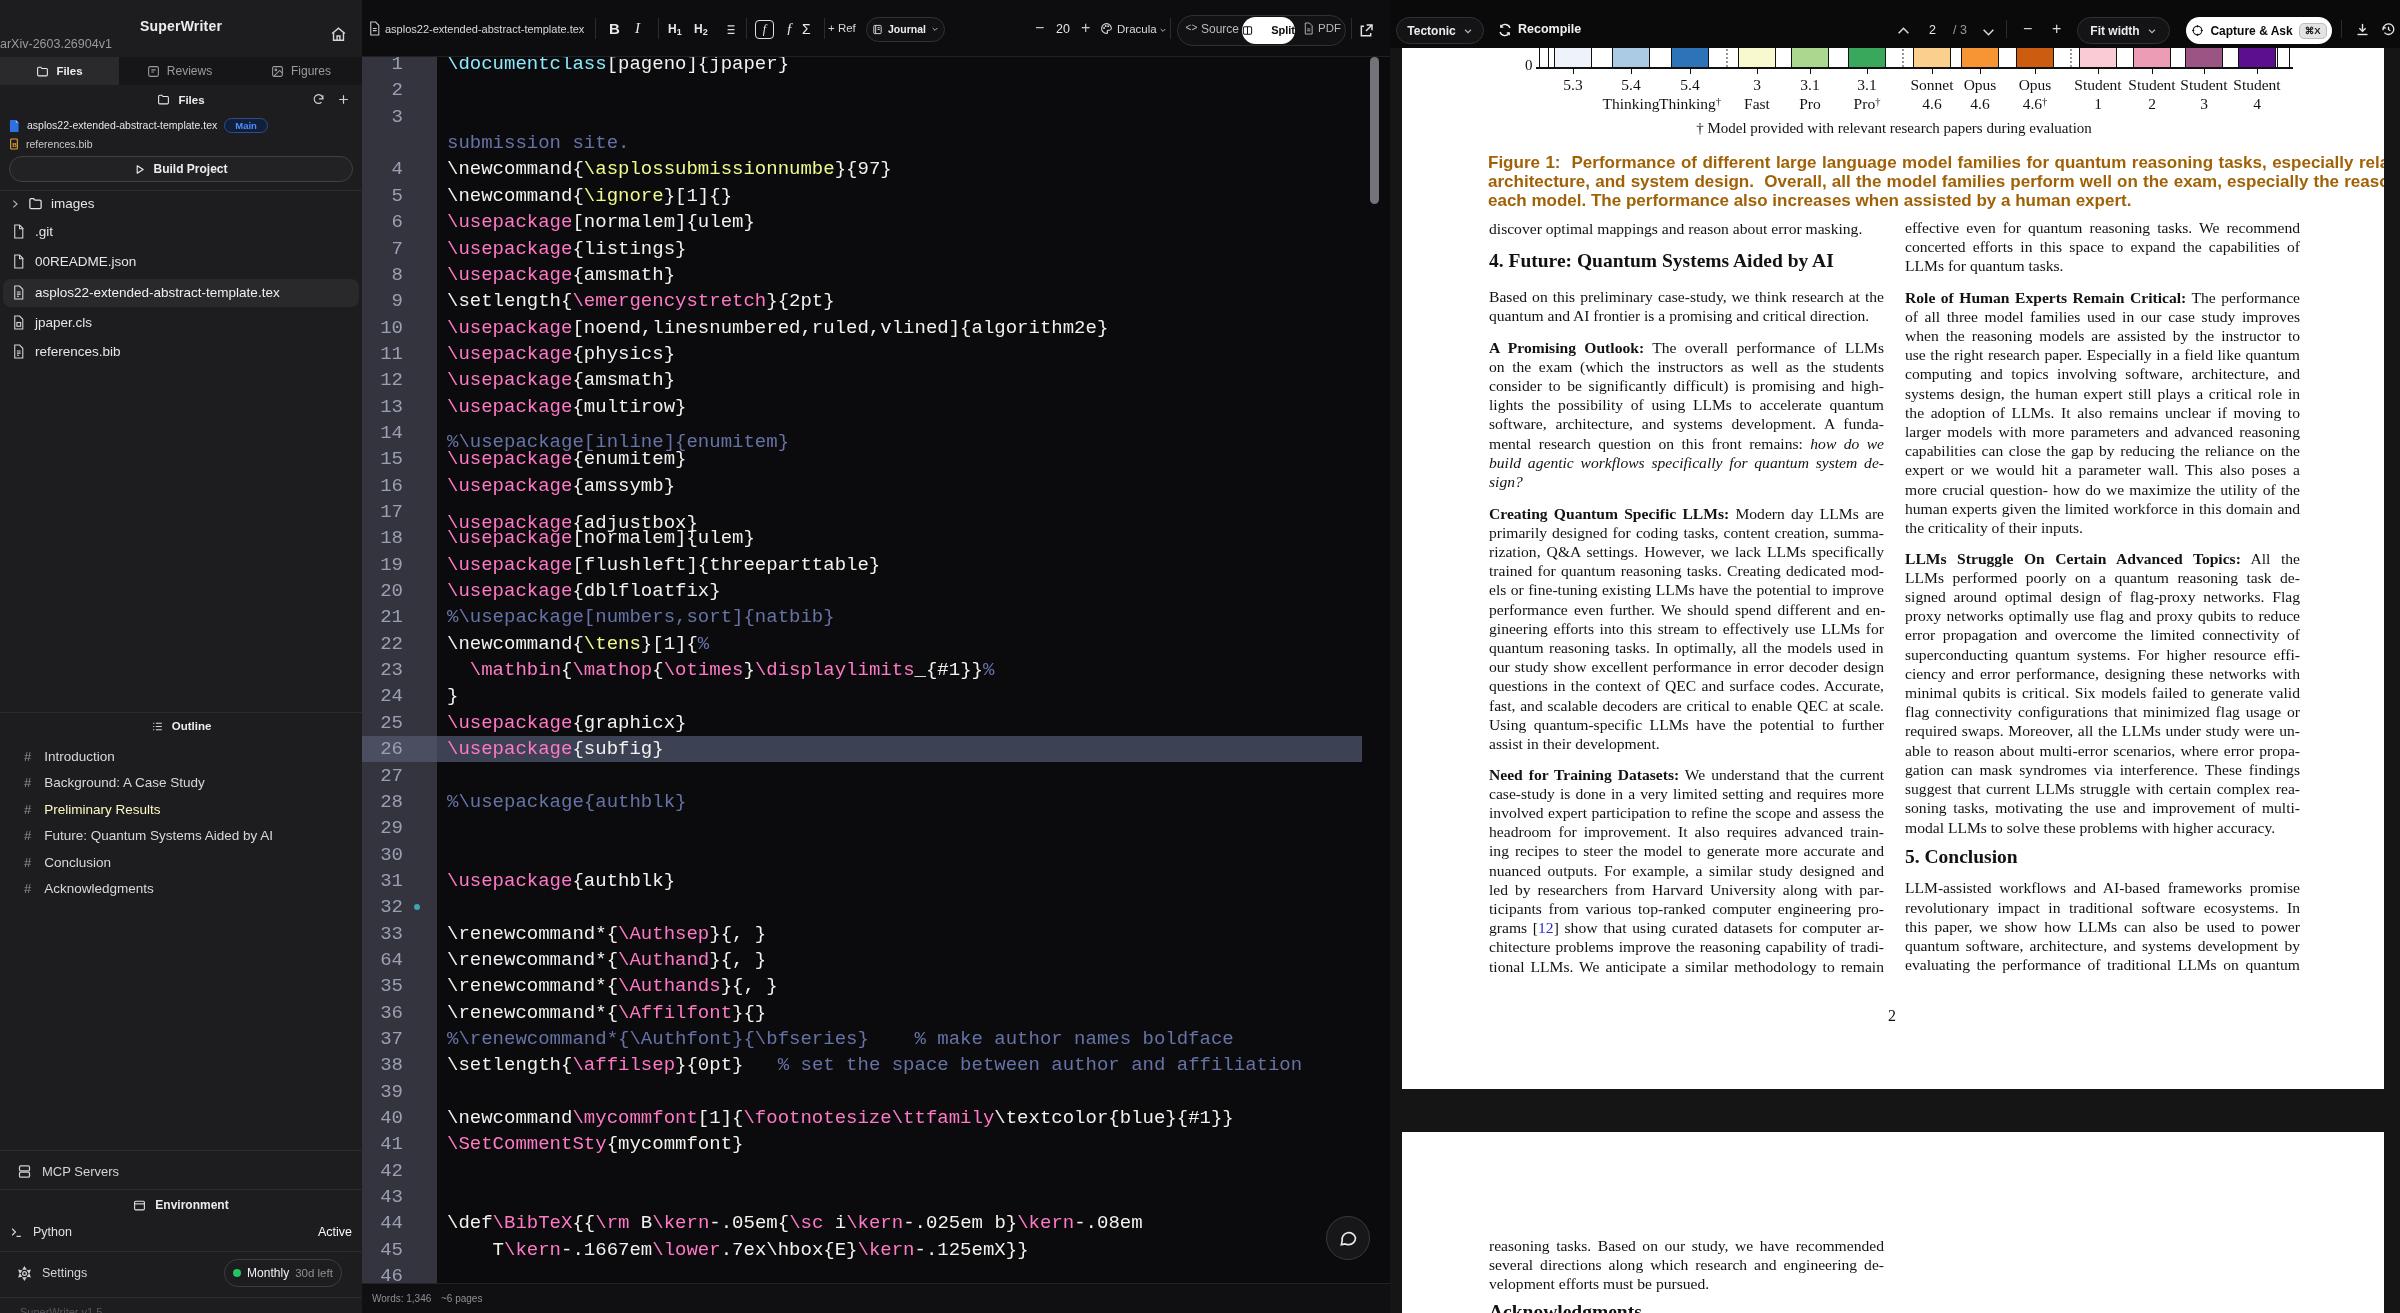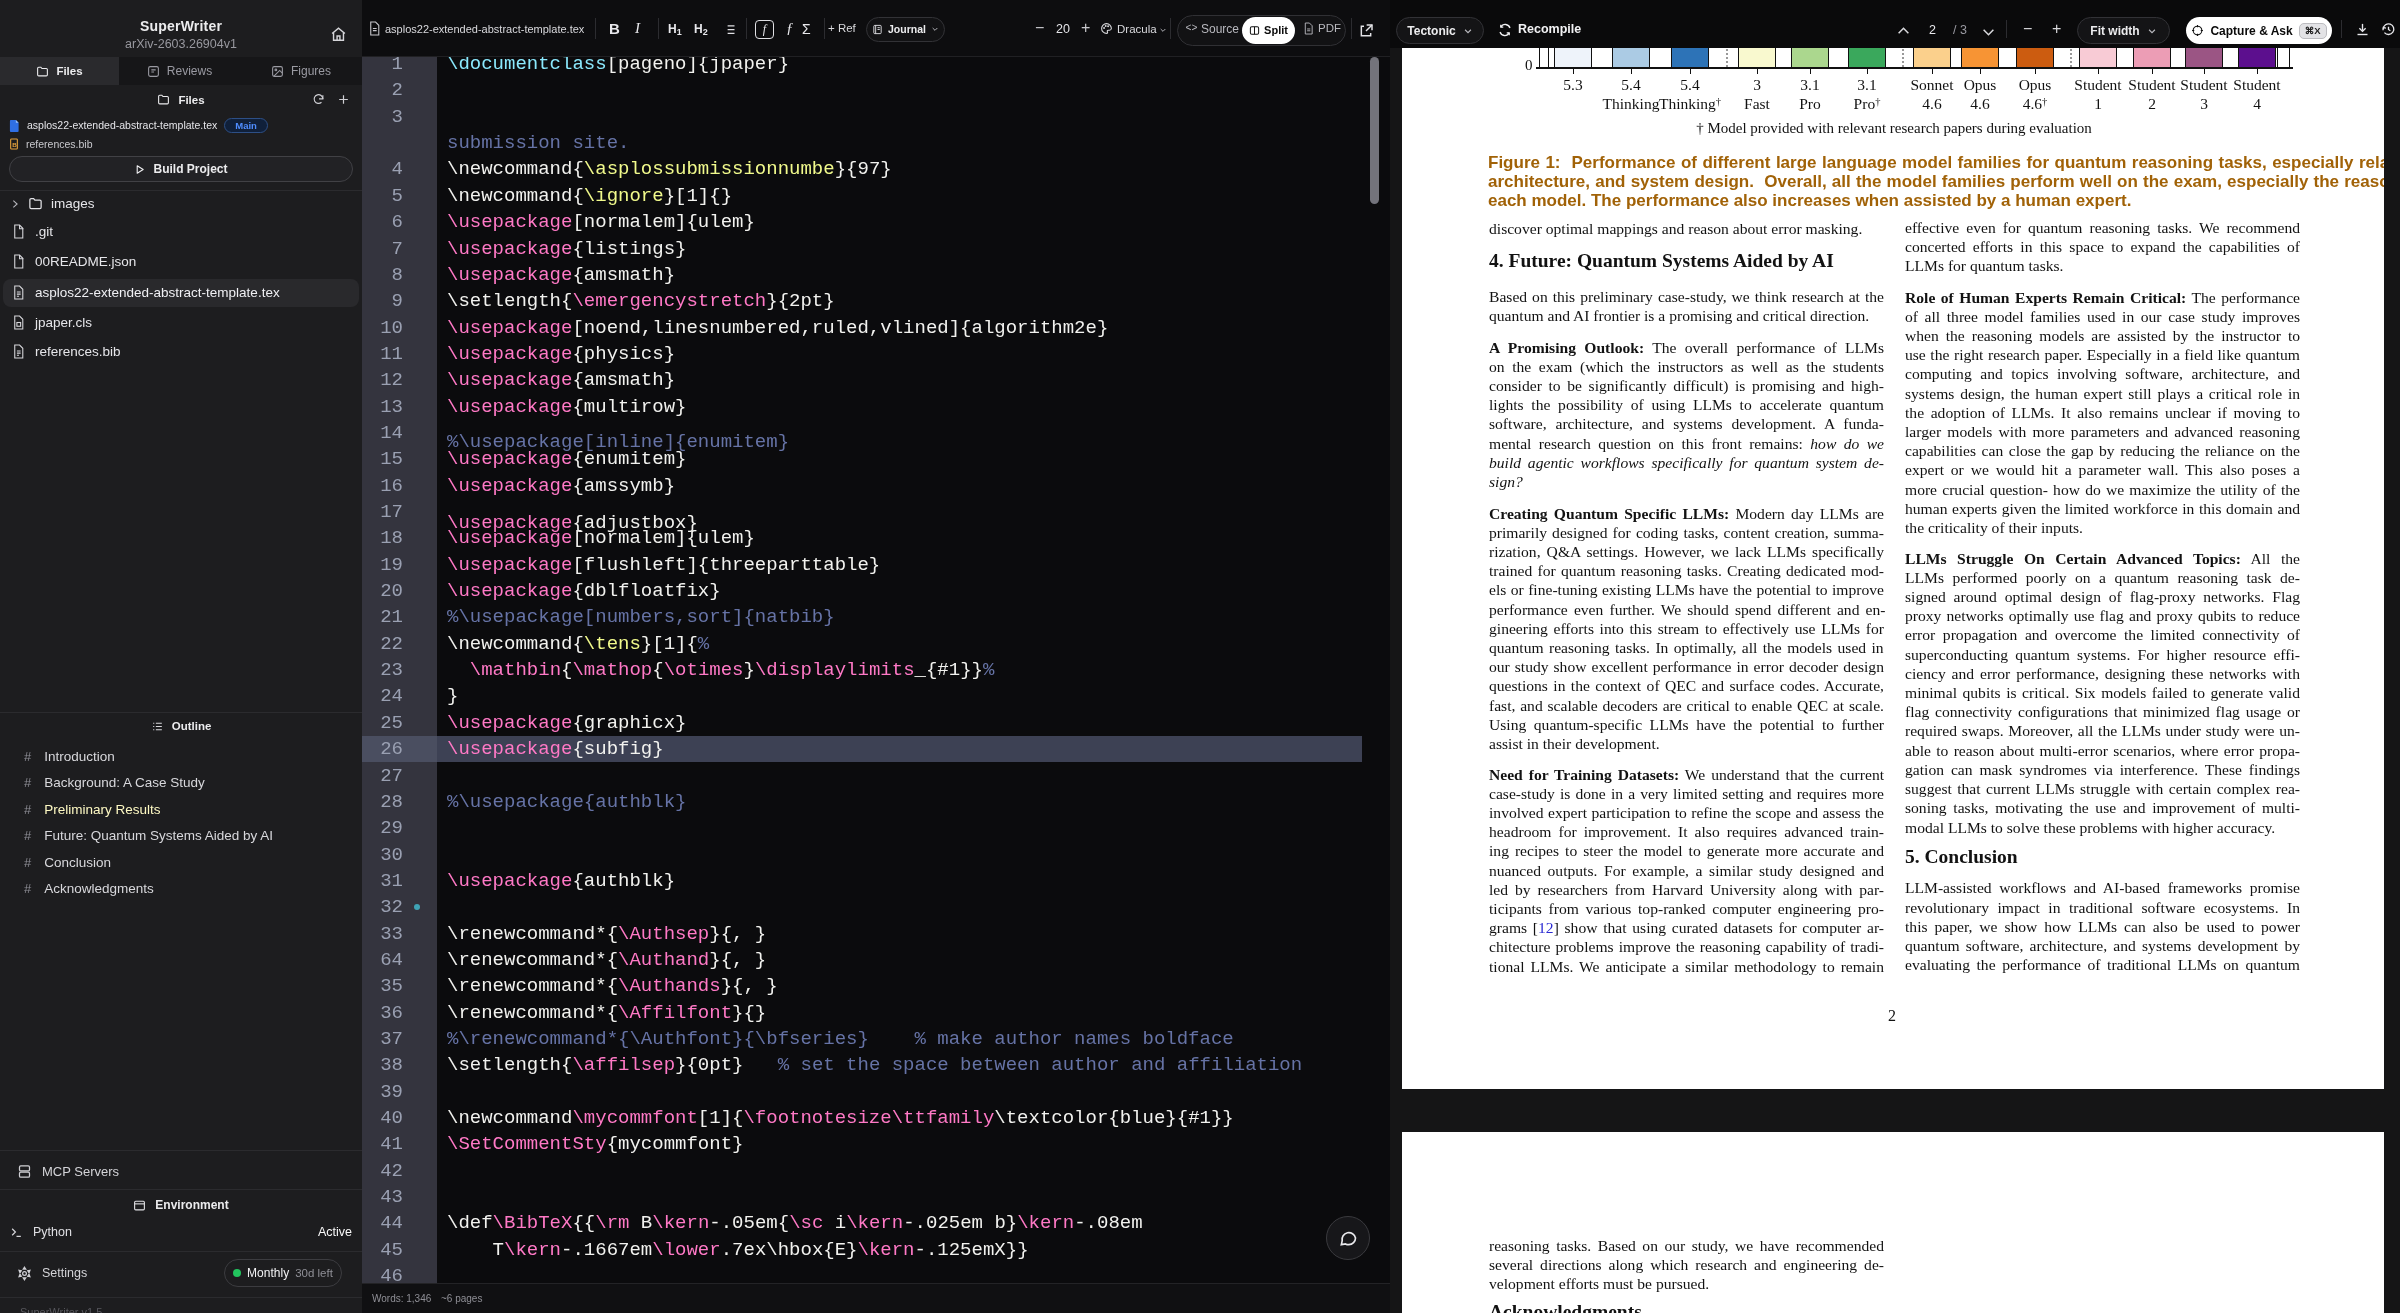--- a/index.html
+++ b/index.html
@@ -29,21 +29,21 @@
 .blab{position:absolute;font-size:15.5px;line-height:19px;text-align:center;white-space:nowrap}
 .tick{position:absolute;width:1.4px;height:5px;background:#111}
 .toolpill{position:absolute;display:flex;align-items:center;justify-content:center;
   border:1.5px solid #323236;border-radius:14px;color:#ececee;background:#121214}
 .sep{position:absolute;width:1px;background:#2c2c30}
 .capl{height:18.8px;line-height:18.8px;font-family:"Liberation Sans",sans-serif;
   font-weight:bold;font-size:17px;white-space:nowrap;color:#a16207}
 </style></head><body>
 <div id="sidebar">
     <div class="abs" style="left:0;top:18px;width:362px;text-align:center;font-weight:bold;font-size:14px;letter-spacing:.2px;">SuperWriter</div>
-    <div class="abs" style="left:0;top:37px;width:362px;text-align:center;font-size:12.5px;color:#98989f;">arXiv-2603.26904v1</div>
+    <div class="abs" style="left:0;top:37px;width:362px;font-size:12.5px;color:#98989f;">arXiv-2603.26904v1</div>
     <svg class="abs" style="left:330px;top:26px" width="17" height="17" viewBox="0 0 24 24" fill="none" stroke="#d6d6da" stroke-width="2">
       <path d="M3 10.5 12 3l9 7.5"></path>
       <path d="M5 9v11h14V9"></path>
       <path d="M10 20v-6h4v6"></path>
     </svg>
     <div class="abs" style="left:0;top:57px;width:362px;height:28px;background:#161618;">
       <div class="abs" style="left:0;top:0;width:119px;height:28px;background:#2a2a2d;display:flex;align-items:center;justify-content:center;gap:7px;">
         <svg width="13" height="13" viewBox="0 0 24 24" fill="none" stroke="#ececee" stroke-width="2">
           <path d="M3 6a2 2 0 0 1 2-2h4l2 2.5h8a2 2 0 0 1 2 2V18a2 2 0 0 1-2 2H5a2 2 0 0 1-2-2z"></path>
         </svg>
@@ -258,21 +258,21 @@
         <circle cx="15" cy="7.8" r=".8"></circle>
       </svg>
       <div class="abs" style="left:755px;top:22.5px;font-size:11.5px;color:#d9d9dd;">Dracula</div>
       <svg class="abs" style="left:797px;top:26px" width="8" height="8" viewBox="0 0 24 24" fill="none" stroke="#c9c9ce" stroke-width="2.6">
         <path d="M5 9l7 7 7-7"></path>
       </svg>
       <div class="sep" style="left:808px;top:18px;height:21px;"></div>
       <div class="abs" style="left:814.5px;top:15px;width:169px;height:31px;border:1.5px solid #303034;border-radius:15.5px;background:#121214;"></div>
       <div class="abs" style="left:823.5px;top:23px;font-family:'Liberation Mono',monospace;font-size:10px;color:#b9b9bf;">&lt;&gt;</div>
       <div class="abs" style="left:839px;top:22px;font-size:12px;color:#b9b9bf;">Source</div>
-      <div class="abs" style="left:880px;top:16.5px;width:53px;height:27.5px;background:#fff;border-radius:14px;display:flex;align-items:center;justify-content:center;gap:4px;">
+      <div class="abs" style="left:880px;top:16.5px;width:53px;height:27.5px;background:#fff;border-radius:14px;display:flex;align-items:center;justify-content:space-between;gap:4px;">
         <svg width="11" height="11" viewBox="0 0 24 24" fill="none" stroke="#111" stroke-width="2.2">
           <rect x="3" y="4" width="18" height="16" rx="3"></rect>
           <path d="M12 4v16"></path>
         </svg>
         <span style="font-size:11px;font-weight:bold;color:#0a0a0a;">Split</span>
       </div>
       <svg class="abs" style="left:941px;top:22px" width="11" height="13" viewBox="0 0 24 28" fill="none" stroke="#b9b9bf" stroke-width="2">
         <path d="M5 2h9l6 6v18H5z"></path>
         <path d="M9 15h7M9 19h7"></path>
       </svg>

